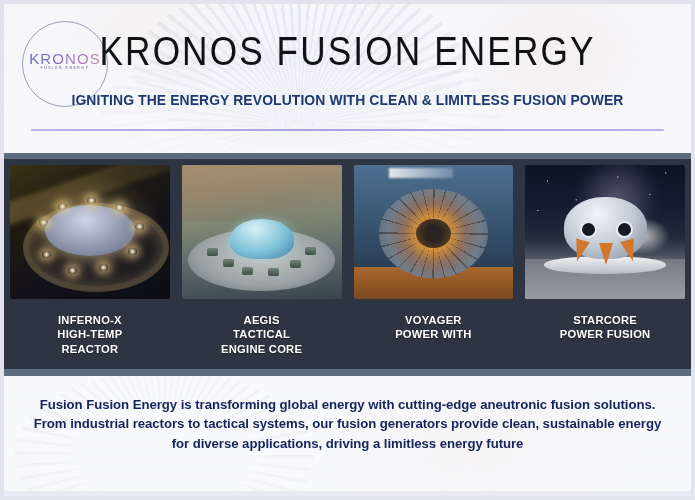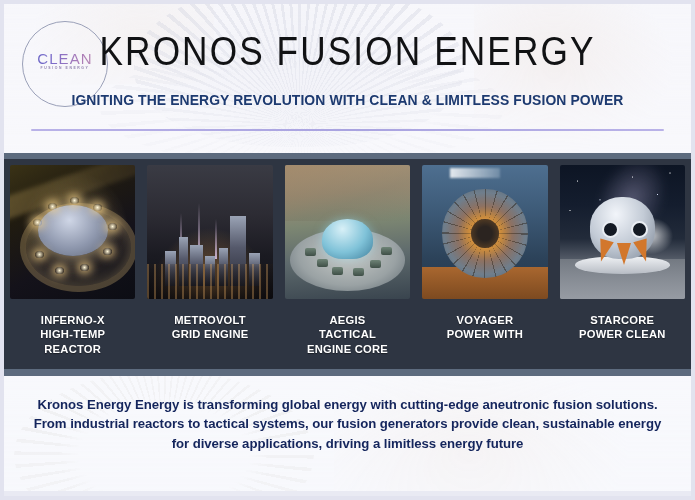--- a/index.html
+++ b/index.html
@@ -436,21 +436,21 @@
     <div class="header-bg">
       <div class="hb-warm2"></div>
       <div class="hb-dome"></div>
       <div class="hb-ring"></div>
       <div class="hb-warm"></div>
       <div class="hb-veil"></div>
     </div>
 
     <div class="logo">
       <div class="logo-ring"></div>
-      <div class="logo-word">CLEAN</div>
+      <div class="logo-word">KRONOS</div>
       <div class="logo-sub">FUSION ENERGY</div>
     </div>
 
     <h1 class="title">KRONOS FUSION ENERGY</h1>
     <p class="subtitle">IGNITING THE ENERGY REVOLUTION WITH CLEAN &amp; LIMITLESS FUSION POWER</p>
     <div class="divider"></div>
   </div>
 
   <div class="band">
 
@@ -467,38 +467,20 @@
         <div class="lamp" style="left:74%;top:62%"></div>
         <div class="lamp" style="left:56%;top:74%"></div>
         <div class="lamp" style="left:36%;top:76%"></div>
         <div class="lamp" style="left:20%;top:64%"></div>
       </div>
       <div class="card-label">INFERNO-X
 HIGH-TEMP
 REACTOR</div>
     </div>
 
-    <div class="card">
-      <div class="card-photo p2">
-        <div class="glow"></div>
-        <div class="spire" style="left:26%;height:34%"></div>
-        <div class="spire" style="left:40%;height:42%"></div>
-        <div class="spire" style="left:54%;height:30%"></div>
-        <div class="tower" style="left:14%;width:9%;height:26%"></div>
-        <div class="tower" style="left:25%;width:7%;height:36%"></div>
-        <div class="tower" style="left:34%;width:10%;height:30%"></div>
-        <div class="tower" style="left:46%;width:8%;height:22%"></div>
-        <div class="tower" style="left:57%;width:7%;height:28%"></div>
-        <div class="tower" style="left:66%;width:13%;height:52%"></div>
-        <div class="tower" style="left:81%;width:9%;height:24%"></div>
-        <div class="street"></div>
-      </div>
-      <div class="card-label">METROVOLT
-GRID ENGINE</div>
-    </div>
 
     <div class="card">
       <div class="card-photo p3">
         <div class="ridge"></div>
         <div class="pad"></div>
         <div class="dome"></div>
         <div class="pod" style="left:16%;top:62%"></div>
         <div class="pod" style="left:26%;top:70%"></div>
         <div class="pod" style="left:38%;top:76%"></div>
         <div class="pod" style="left:54%;top:77%"></div>
@@ -530,26 +512,26 @@
         <div class="ground"></div>
         <div class="plat"></div>
         <div class="body"></div>
         <div class="port" style="left:34%;top:42%"></div>
         <div class="port" style="left:57%;top:42%"></div>
         <div class="leg" style="left:30%;top:56%;transform:rotate(16deg)"></div>
         <div class="leg" style="left:46%;top:58%"></div>
         <div class="leg" style="left:61%;top:56%;transform:rotate(-16deg)"></div>
       </div>
       <div class="card-label">STARCORE
-POWER CLEAN</div>
+POWER FUSION</div>
     </div>
   </div>
 
   <div class="footer">
     <div class="footer-bg">
       <div class="fb-ring"></div>
       <div class="fb-warm"></div>
       <div class="fb-veil"></div>
     </div>
-    <p class="footer-text">Kronos Energy Energy is transforming global energy with cutting-edge aneutronic fusion solutions. From industrial reactors to tactical systems, our fusion generators provide clean, sustainable energy for diverse applications, driving a limitless energy future</p>
+    <p class="footer-text">Fusion Fusion Energy is transforming global energy with cutting-edge aneutronic fusion solutions. From industrial reactors to tactical systems, our fusion generators provide clean, sustainable energy for diverse applications, driving a limitless energy future</p>
   </div>
 
 </div>
 
 </body></html>

